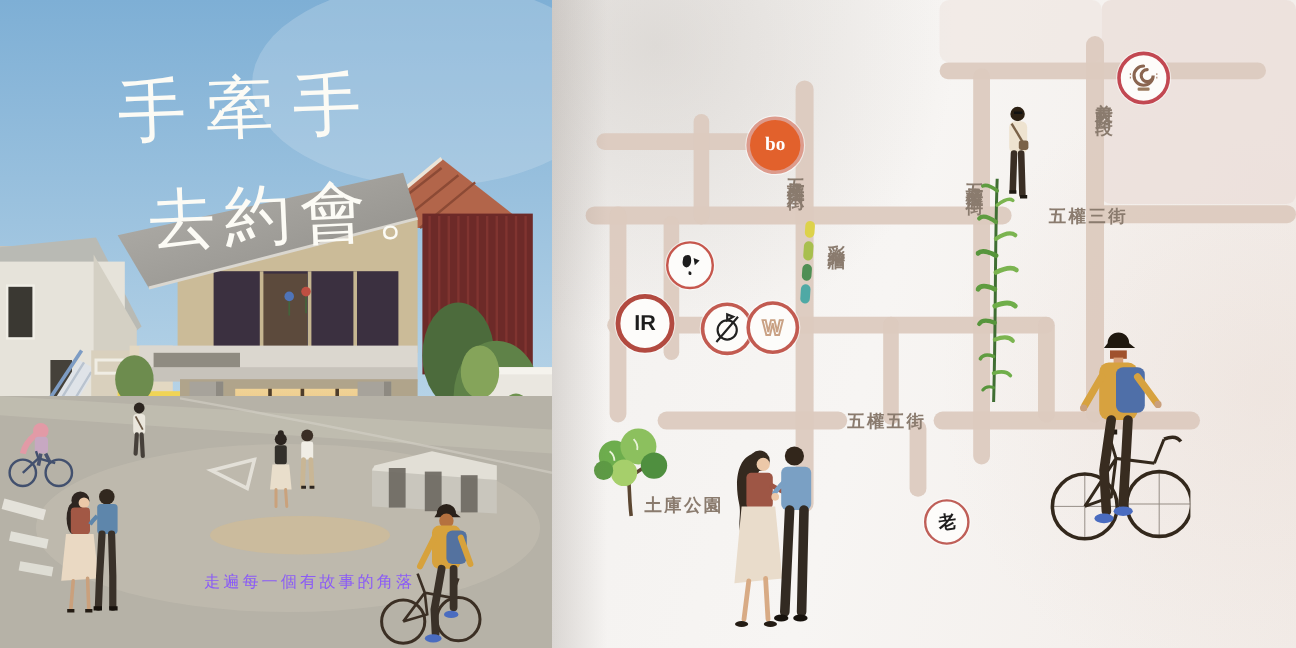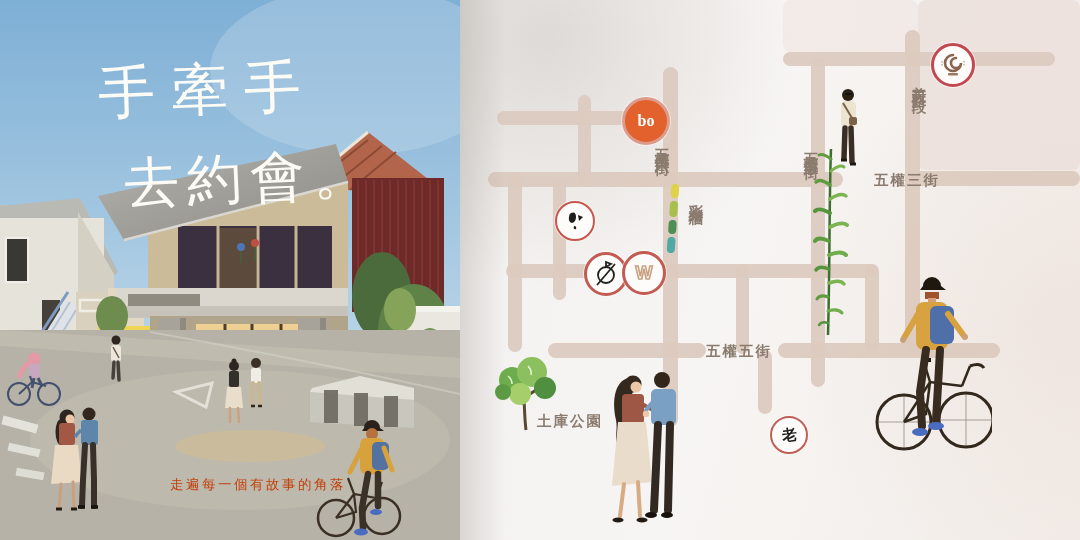--- a/index.html
+++ b/index.html
@@ -6,21 +6,21 @@
   .canvas{position:relative;width:1080px;height:540px;overflow:hidden;
     font-family:"Liberation Sans",sans-serif;background:#f5f3f1;}
   
   .left-page{position:absolute;left:0;top:0;width:460px;height:540px;overflow:hidden;}
   .title{position:absolute;left:0;top:0;color:#fcfbf5;pointer-events:none;}
   .title-line1{position:absolute;left:98px;top:52px;font-size:57px;font-weight:400;
     letter-spacing:16px;transform:rotate(-2deg);white-space:nowrap;}
   .title-line2{position:absolute;left:124px;top:142px;font-size:55px;font-weight:400;
     letter-spacing:8px;transform:rotate(-2.5deg);white-space:nowrap;}
   .slogan{position:absolute;left:170px;top:476px;font-size:13.5px;letter-spacing:2.5px;
-    color:#c2410c;font-weight:500;white-space:nowrap;}
+    color:#8b5cf6;font-weight:500;white-space:nowrap;}
   
   .right-page{position:absolute;left:460px;top:0;width:620px;height:540px;
     background:
       radial-gradient(circle at 14% 7%, rgba(186,180,174,.38), rgba(186,180,174,0) 34%),
       radial-gradient(circle at 96% 60%, rgba(228,210,200,.30), rgba(228,210,200,0) 40%),
       linear-gradient(105deg,#f3f1ef 0%,#f7f5f3 45%,#f2ece8 100%);
     overflow:hidden;}
   .right-page::before{content:"";position:absolute;left:0;top:0;width:46px;height:540px;
     background:linear-gradient(90deg,rgba(110,100,92,.20),rgba(110,100,92,0));z-index:30;}
   .tint{position:absolute;border-radius:8px;}
@@ -247,20 +247,23 @@
     <div class="stamp" style="left:162px;top:97px;width:42px;height:42px;background:#e2612c;border:3px solid #dd9b8c;">
       <span class="letters" style="color:#fff;font-size:16px;font-family:Liberation Serif, serif;">bo</span>
     </div>
     <div class="stamp" style="left:95px;top:201px;width:36px;height:36px;border:2.5px solid #c6574d;">
       <svg width="26" height="26" viewBox="0 0 26 26">
         <path d="M9,5 q5,-2 5,4 q0,5 -4,6 q-4,-1 -3,-6 q0,-3 2,-4 Z" fill="#1d1d1d"></path>
         <path d="M16,7 l5,2 -4,4 Z" fill="#1d1d1d"></path>
         <path d="M12,18 q3,0 2,3 q-3,1 -2,-3 Z" fill="#1d1d1d"></path>
       </svg>
     </div>
+    <div class="stamp" style="left:53px;top:245px;width:41px;height:41px;border:4.5px solid #b24a40;">
+      <span class="letters" style="font-size:18px;">IR</span>
+    </div>
     <div class="stamp" style="left:124px;top:252px;width:38px;height:38px;border:3px solid #c25b51;">
       <svg width="28" height="28" viewBox="0 0 28 28">
         <circle cx="14" cy="15" r="8" fill="none" stroke="#222" stroke-width="1.8"></circle>
         <path d="M5,25 L23,4 M14,7 V2 l5,2 Z" stroke="#222" stroke-width="1.8" fill="none"></path>
       </svg>
     </div>
     <div class="stamp" style="left:162px;top:251px;width:38px;height:38px;border:3px solid #c25b51;">
       <svg width="28" height="28" viewBox="0 0 28 28">
         <text x="14" y="20" text-anchor="middle" font-size="18" font-weight="bold" fill="none" stroke="#c9a184" stroke-width="1.6" font-family="Liberation Sans,sans-serif">W</text>
       </svg>

